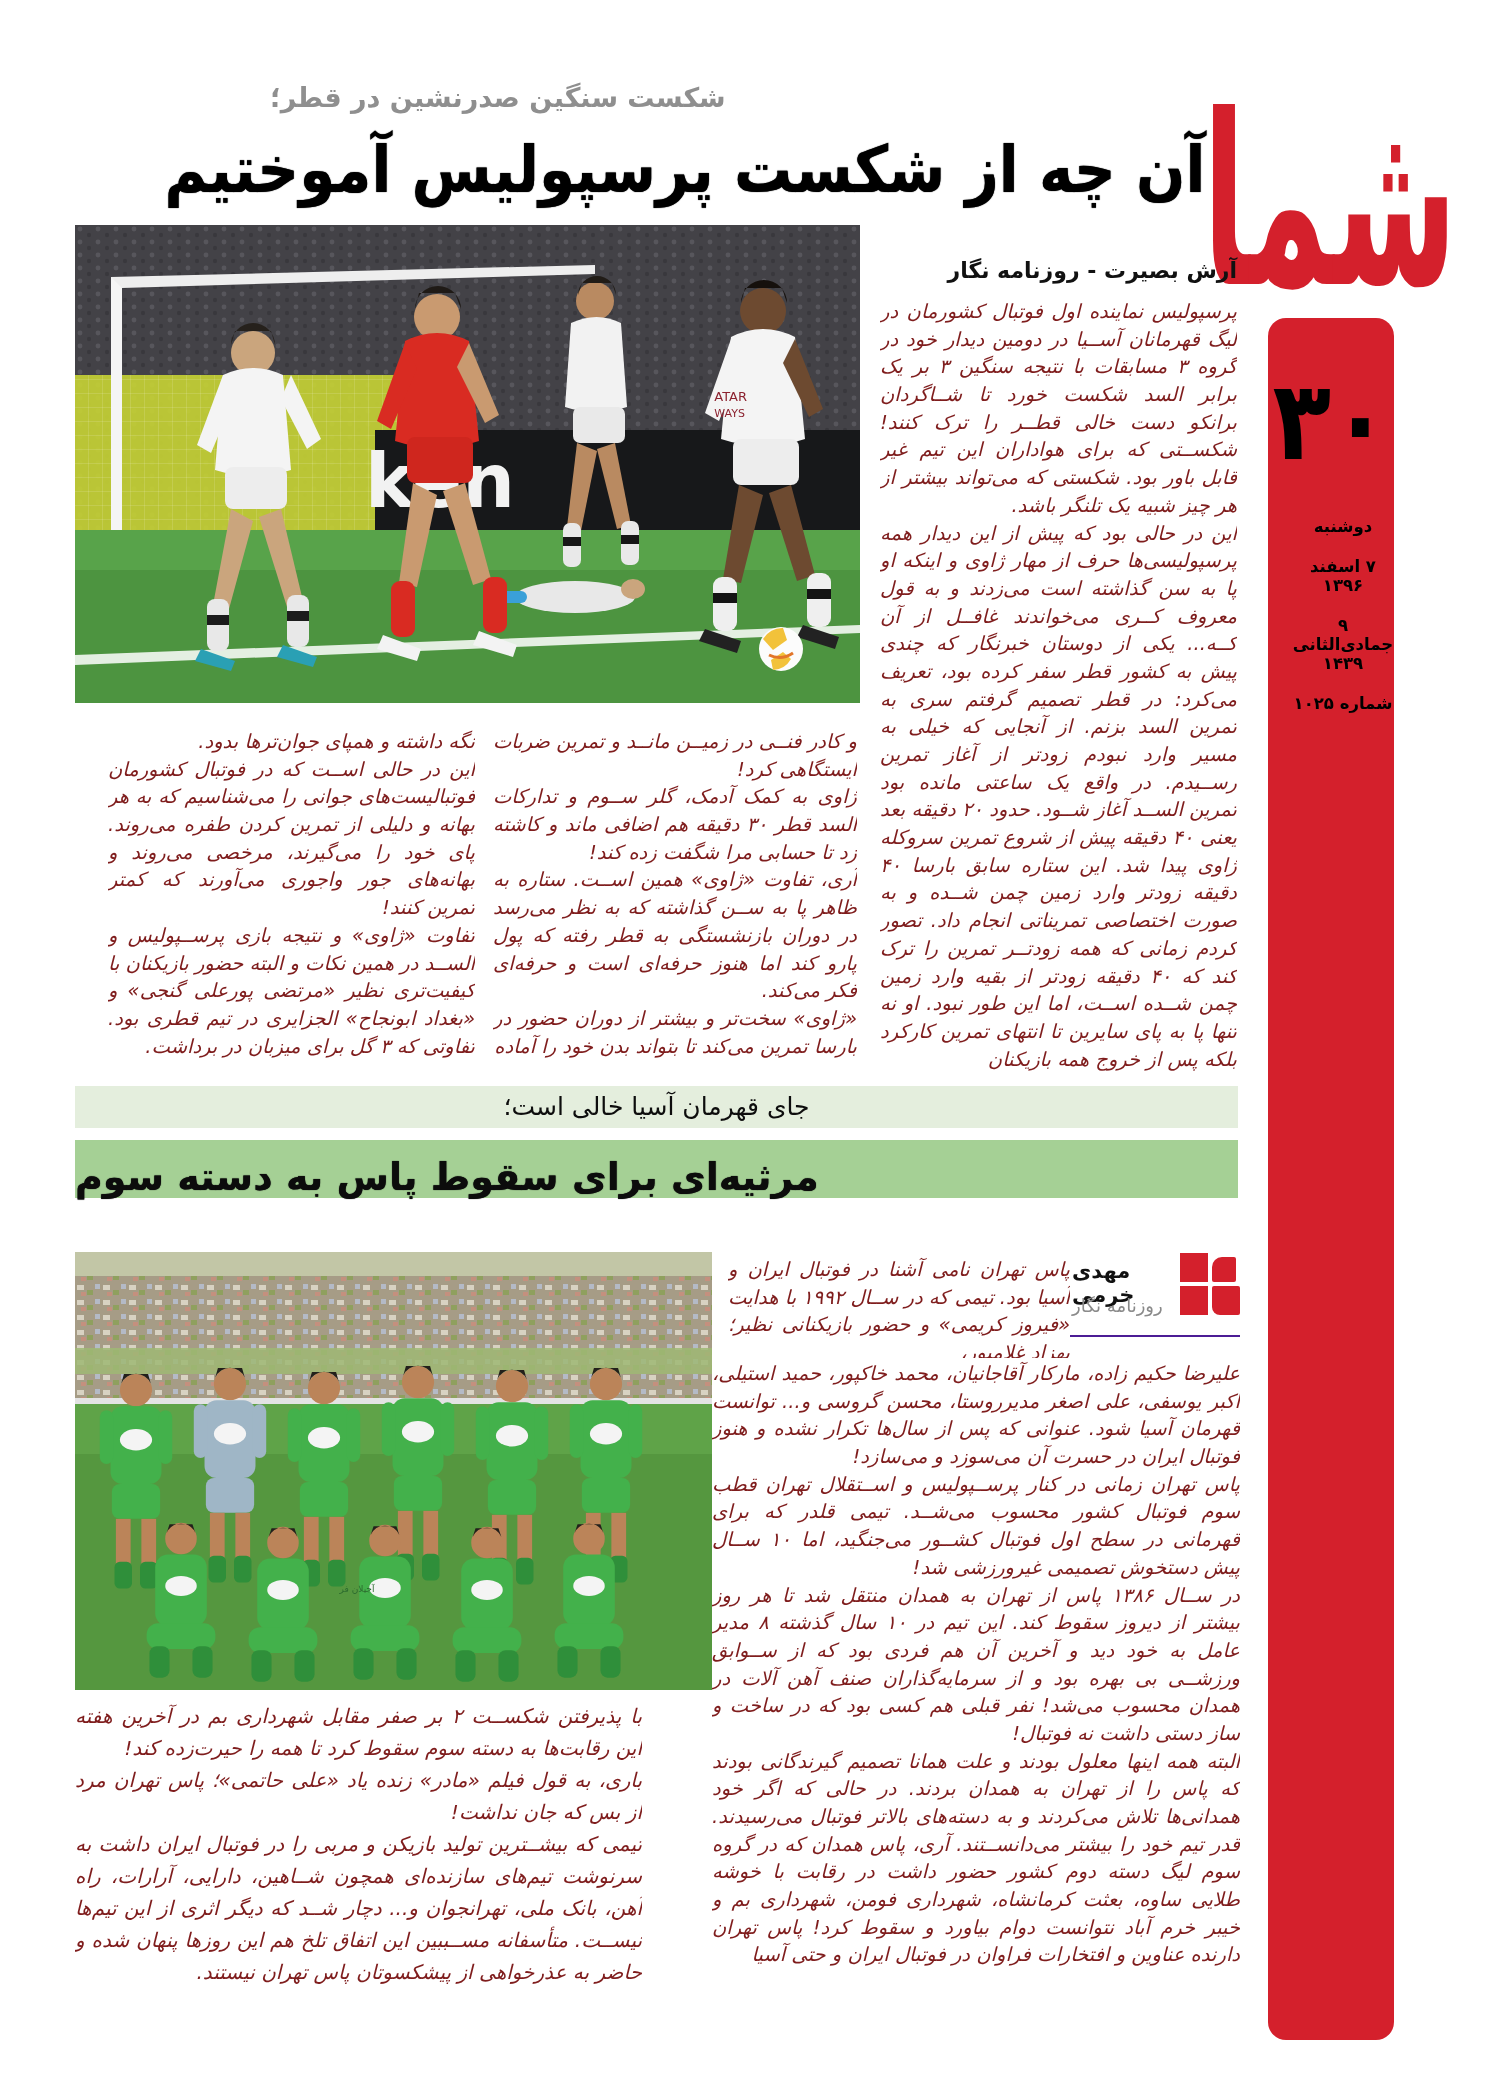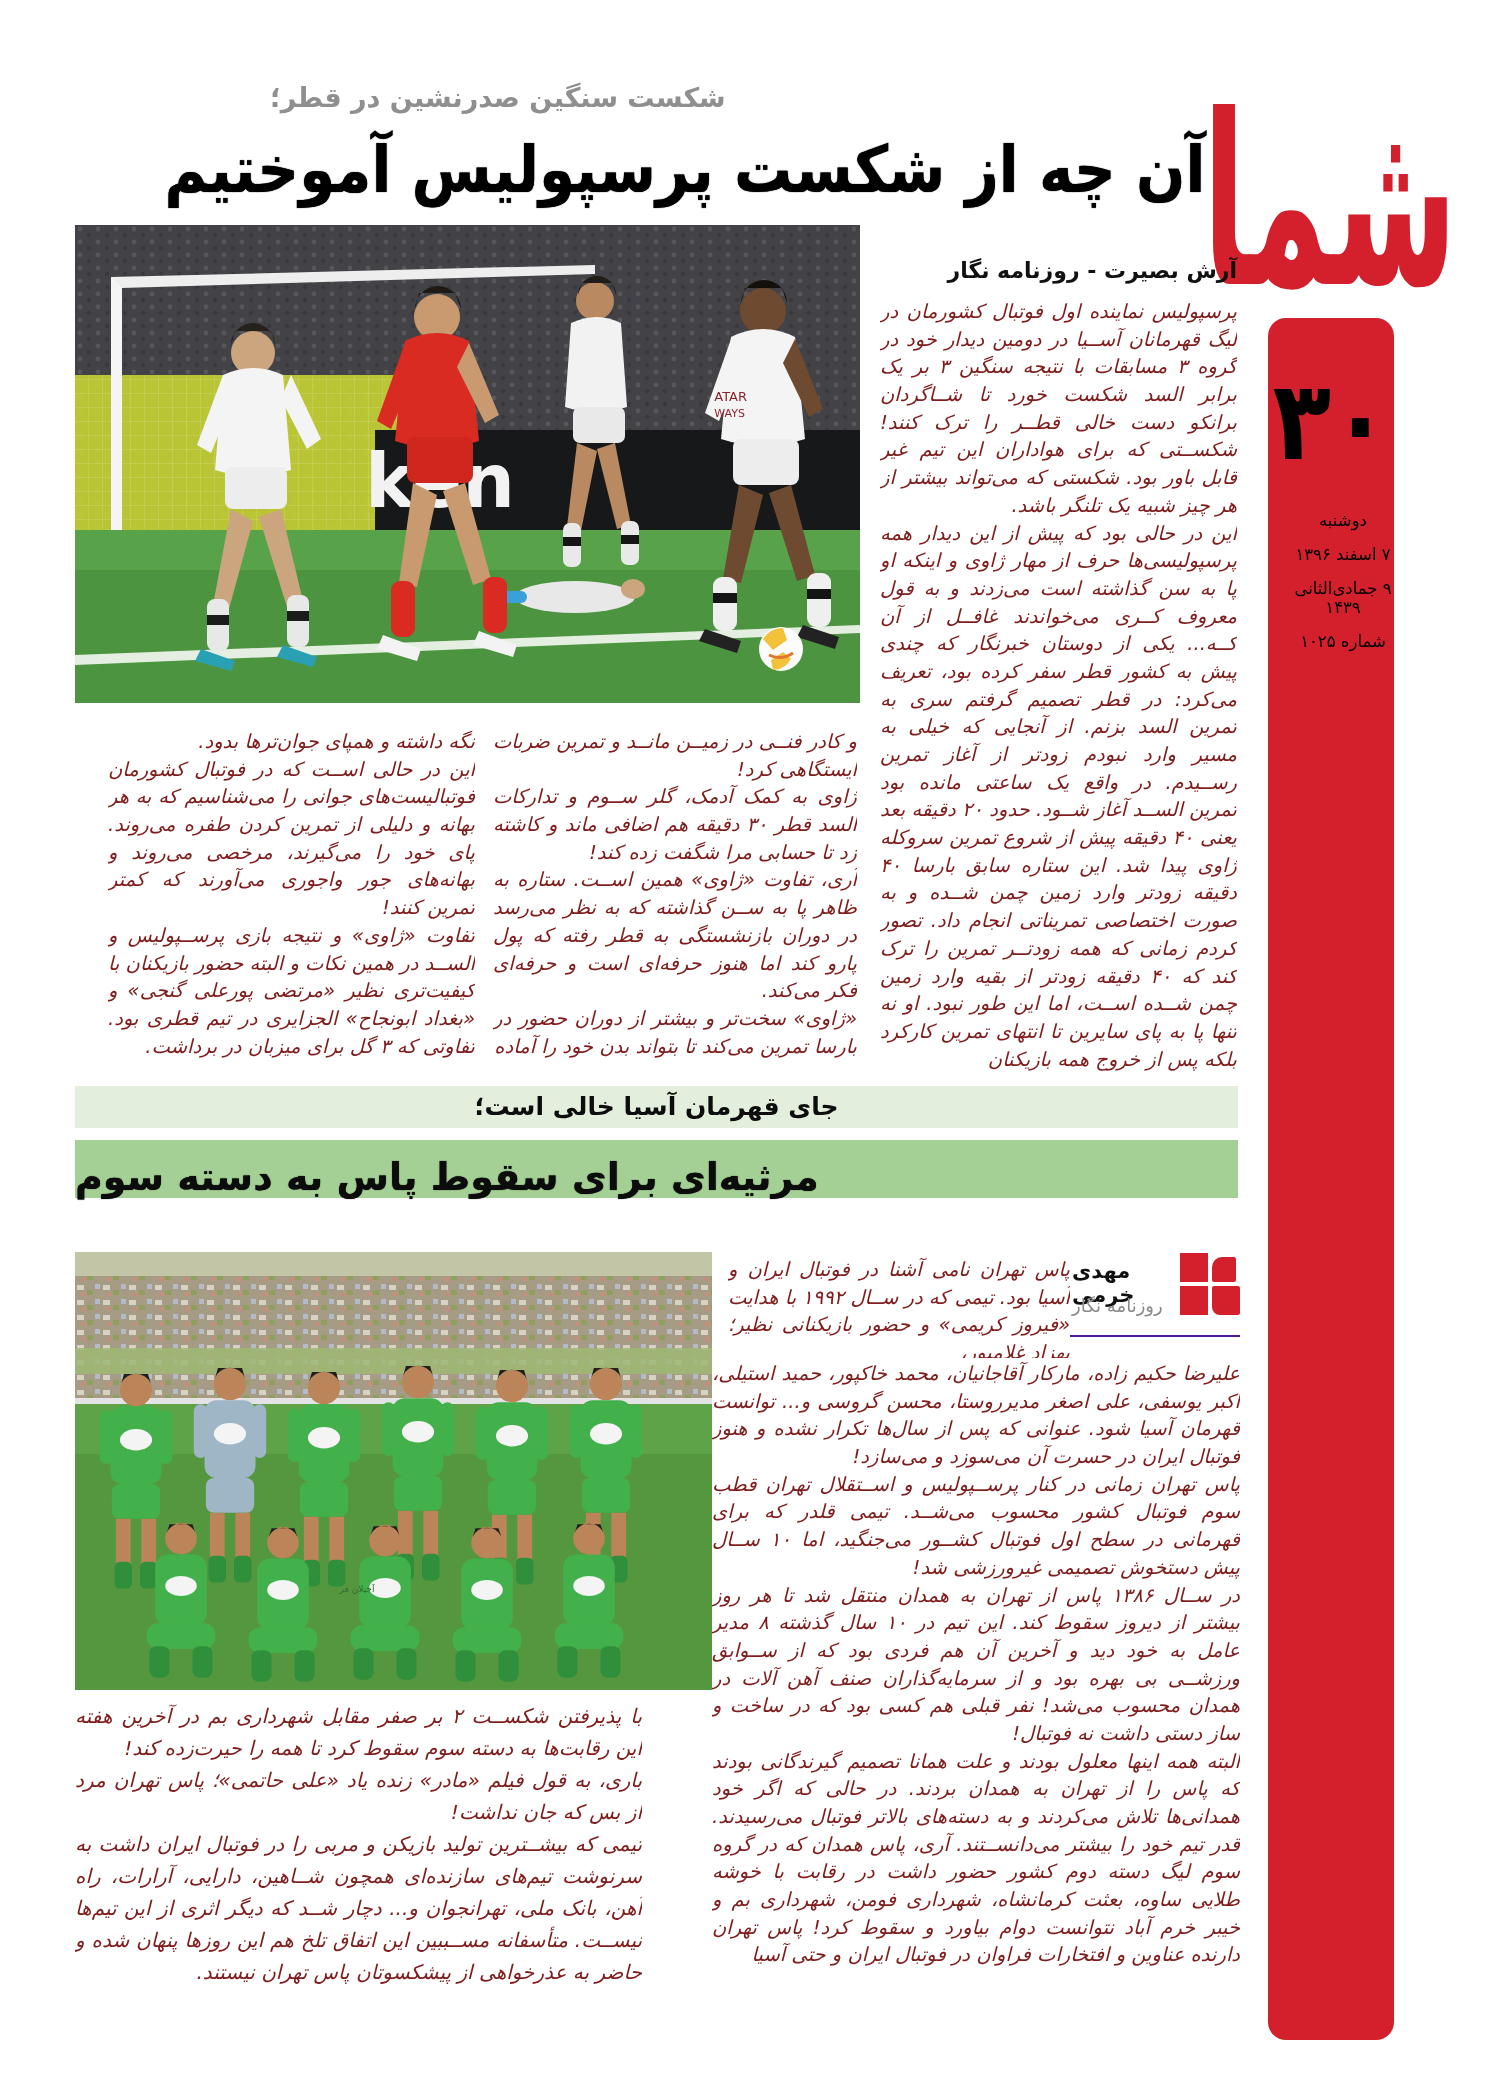--- a/index.html
+++ b/index.html
@@ -15,21 +15,21 @@
     text-align:center;transform:scale(0.95,1.8);transform-origin:50% 20%;
   }
   .rail{
     left:1268px;top:318px;width:126px;height:1722px;background:#d4202c;
     border-radius:18px;color:#000000;text-align:center;
   }
   .rail .pagenum{
     margin-top:28px;font-size:96px;font-weight:bold;line-height:150px;
     transform:scaleY(1.15);
   }
-  .rail .railline{font-size:16.5px;font-weight:normal;margin-top:15px;padding-left:24px;}
+  .rail .railline{font-size:16.5px;font-weight:bold;margin-top:21px;padding-left:24px;}
   
   .kicker{
     left:270px;top:82px;width:580px;height:42px;
     font-size:27px;font-weight:bold;color:#8f8f8f;text-align:left;
   }
   .headline{
     left:130px;top:116px;width:1110px;height:96px;
     font-size:58px;font-weight:bold;color:#000;text-align:center;line-height:96px;
     text-shadow:0 0 1px #000;
     transform:scaleY(1.12);transform-origin:top center;
@@ -44,21 +44,21 @@
     font-style:italic;
   }
   .colR{left:880px;top:298px;width:357px;height:778px;font-size:19.5px;}
   .colM{left:493px;top:728px;width:364px;height:340px;font-size:19.5px;}
   .colL{left:108px;top:728px;width:367px;height:330px;font-size:19.5px;}
   .photo1{left:75px;top:225px;width:785px;height:478px;}
   .photo2{left:75px;top:1252px;width:637px;height:438px;}
   
   .banner1{
     left:75px;top:1086px;width:1163px;height:42px;background:#e4eedd;
-    font-size:25px;font-weight:bold;color:#0d0d0d;text-align:center;line-height:42px;
+    font-size:25px;font-weight:normal;color:#0d0d0d;text-align:center;line-height:42px;
   }
   .banner2{
     left:75px;top:1140px;width:1163px;height:58px;background:#a5d095;
     font-size:38px;font-weight:bold;color:#0c0c0c;text-align:left;line-height:74px;
     text-shadow:0 0 1px #000;
   }
   
   .bylinebox2{
     left:1070px;top:1253px;width:170px;height:82px;
     border-bottom:2px solid #4c1d95;

